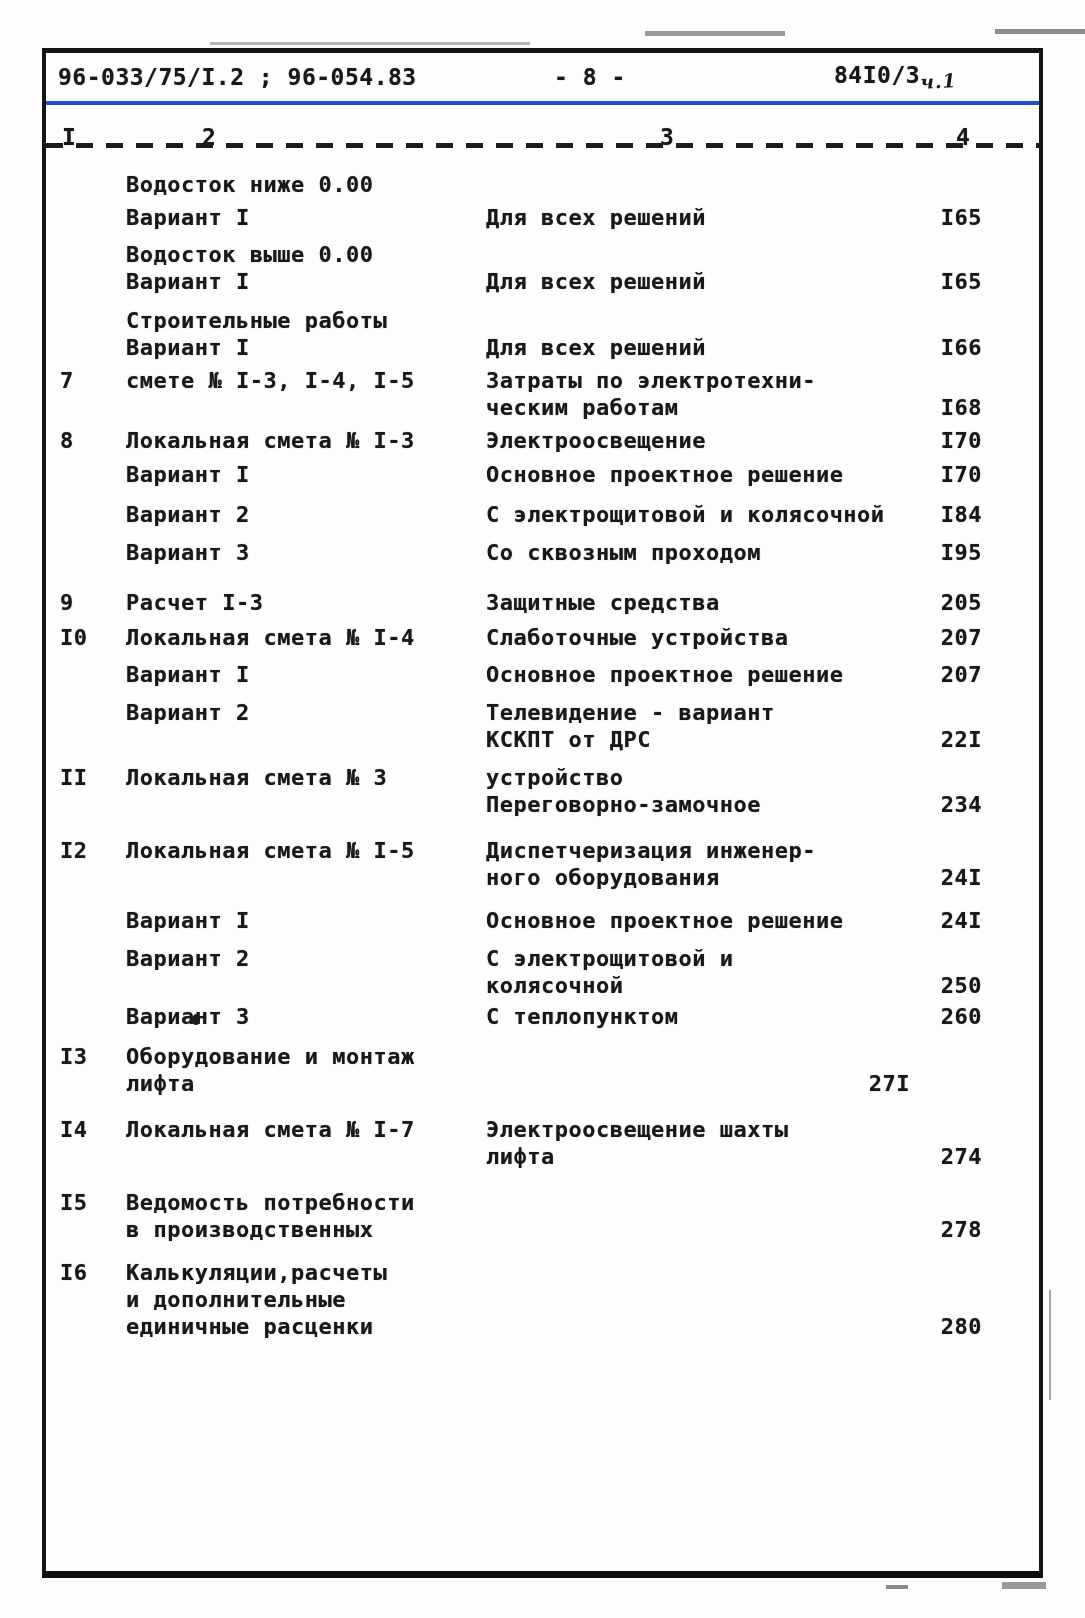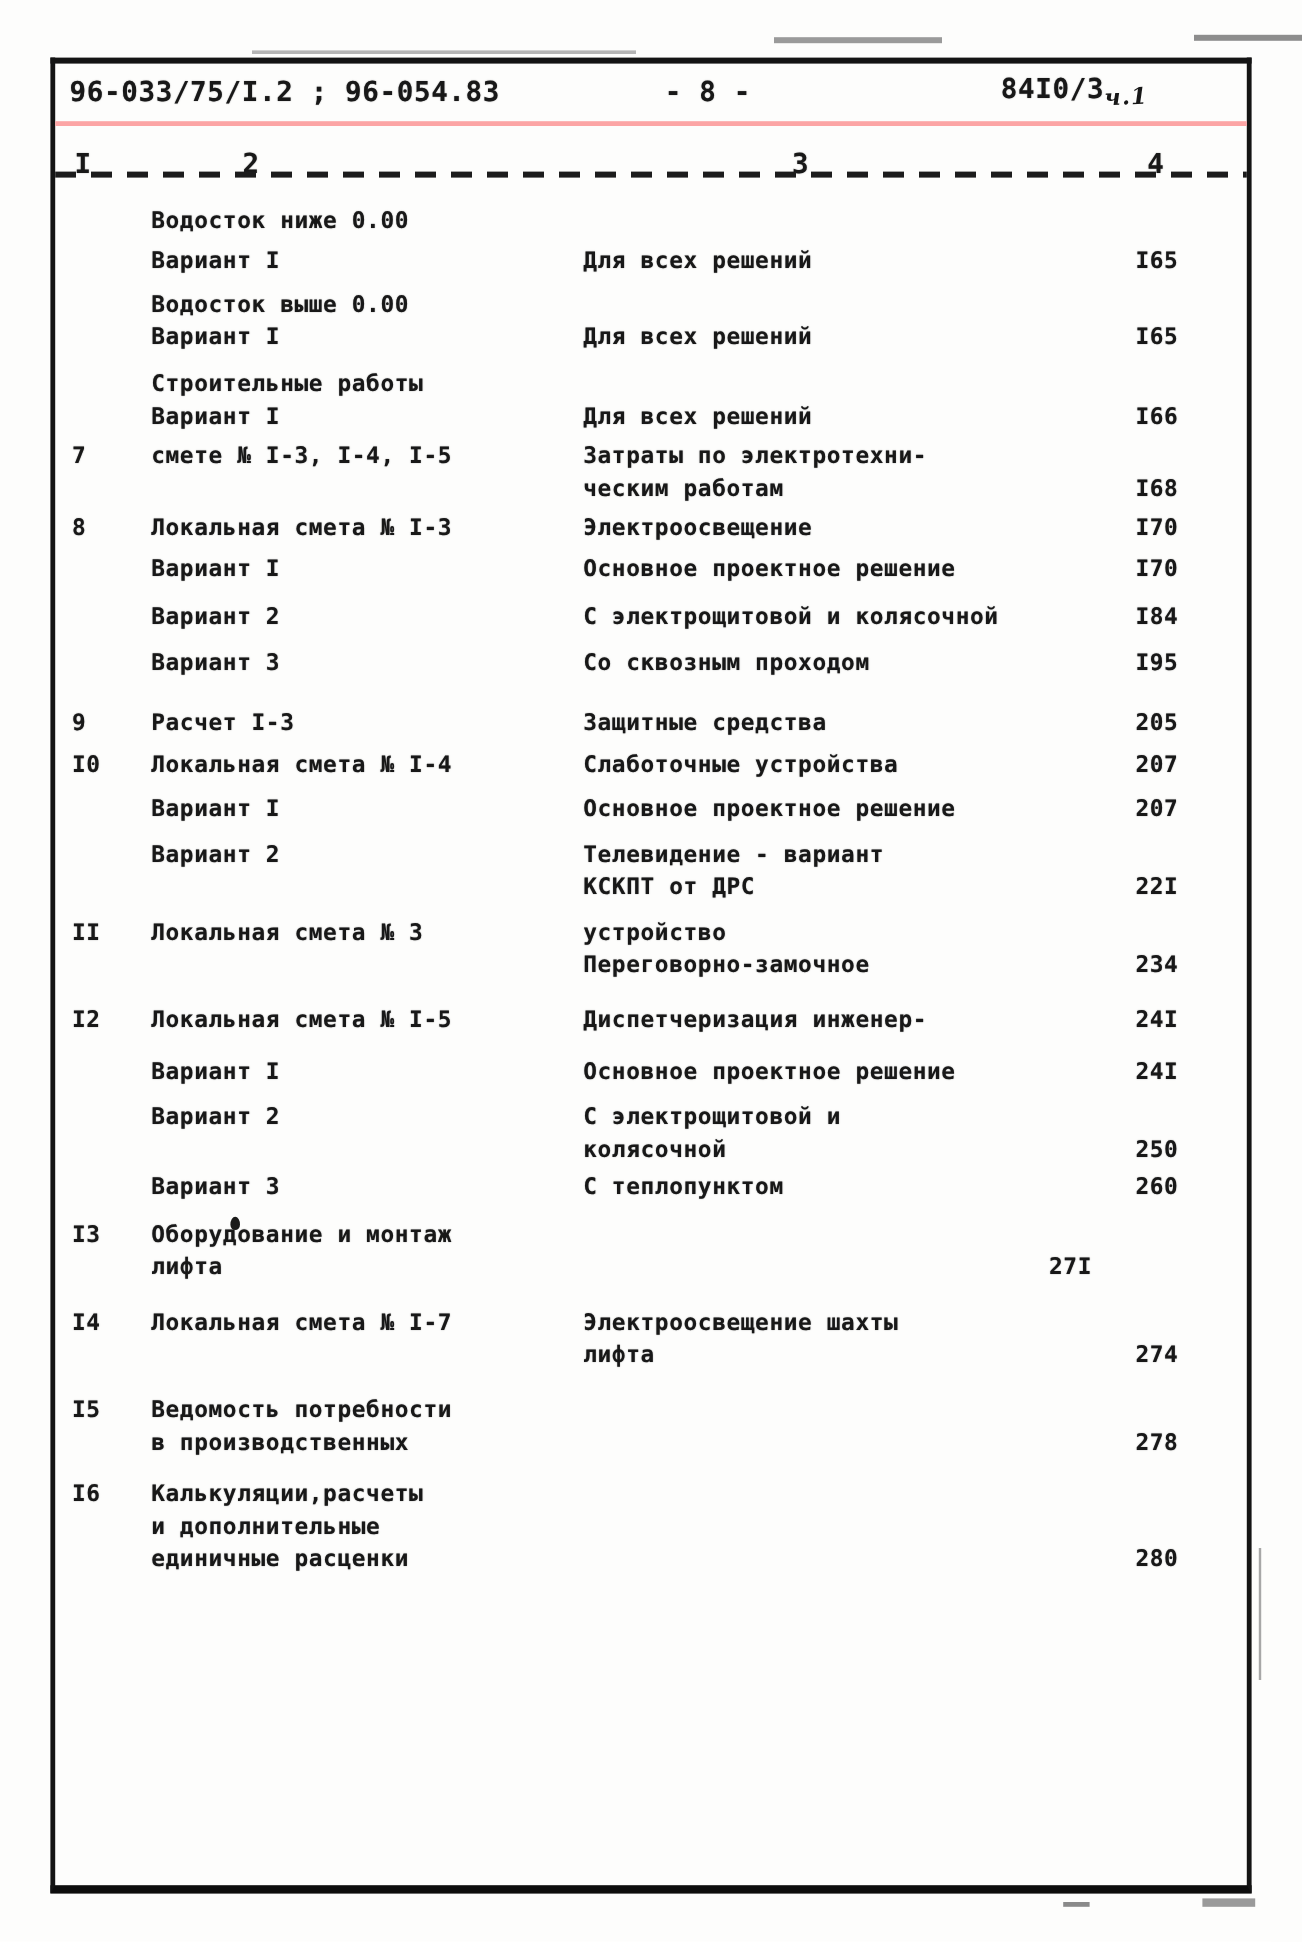--- a/index.html
+++ b/index.html
@@ -27,21 +27,21 @@
 
   .typeink {
     font-weight:bold;
     letter-spacing:0.5px;
     text-shadow:0 0 1px rgba(30,30,30,0.55);
   }
 
   
   .header-band {
     position:relative; height:48px;
-    border-bottom:4px solid #fca5a5;
+    border-bottom:4px solid #1d4ed8;
     font-size:23px;
   }
   .doc-numbers { position:absolute; left:12px; top:11px; white-space:pre; }
   .page-marker { position:absolute; left:508px; top:11px; white-space:pre; }
   .album-code  { position:absolute; left:788px; top:9px; white-space:pre; }
   .handwritten {
     display:inline-block;
     font-family:"DejaVu Serif","Liberation Serif",serif;
     font-style:italic; font-weight:bold;
     font-size:19px;
@@ -56,21 +56,21 @@
   .colnum.n1 { left:16px; }
   .colnum.n2 { left:156px; }
   .colnum.n3 { left:614px; }
   .colnum.n4 { left:910px; }
   .dash-rule {
     position:absolute; left:0; right:0; bottom:9px; height:5px;
     background:repeating-linear-gradient(to right,#1c1c1c 0 17px,transparent 17px 30px);
   }
 
   
-  .content { position:relative; font-size:19px; line-height:27px; }
+  .content { position:relative; font-size:22px; line-height:27px; }
   .row {
     display:grid;
     grid-template-columns:66px 360px 424px 72px;
     margin-left:14px;
     align-items:start;
   }
   .c1 { white-space:pre; }
   .c2 .ln, .c3 .ln { white-space:pre; }
   .c4 { text-align:right; align-self:end; white-space:pre; }
 
@@ -287,20 +287,21 @@
           </div>
           <div class="c4">234</div>
         </div>
         <div class="row">
           <div class="c1">I2</div>
           <div class="c2">
             <div class="ln">Локальная смета № I-5</div>
           </div>
           <div class="c3">
             <div class="ln">Диспетчеризация инженер-</div>
+            <div class="ln">ного оборудования</div>
           </div>
           <div class="c4">24I</div>
         </div>
         <div class="row">
           <div class="c1"></div>
           <div class="c2">
             <div class="ln">Вариант I</div>
           </div>
           <div class="c3">
             <div class="ln">Основное проектное решение</div>

